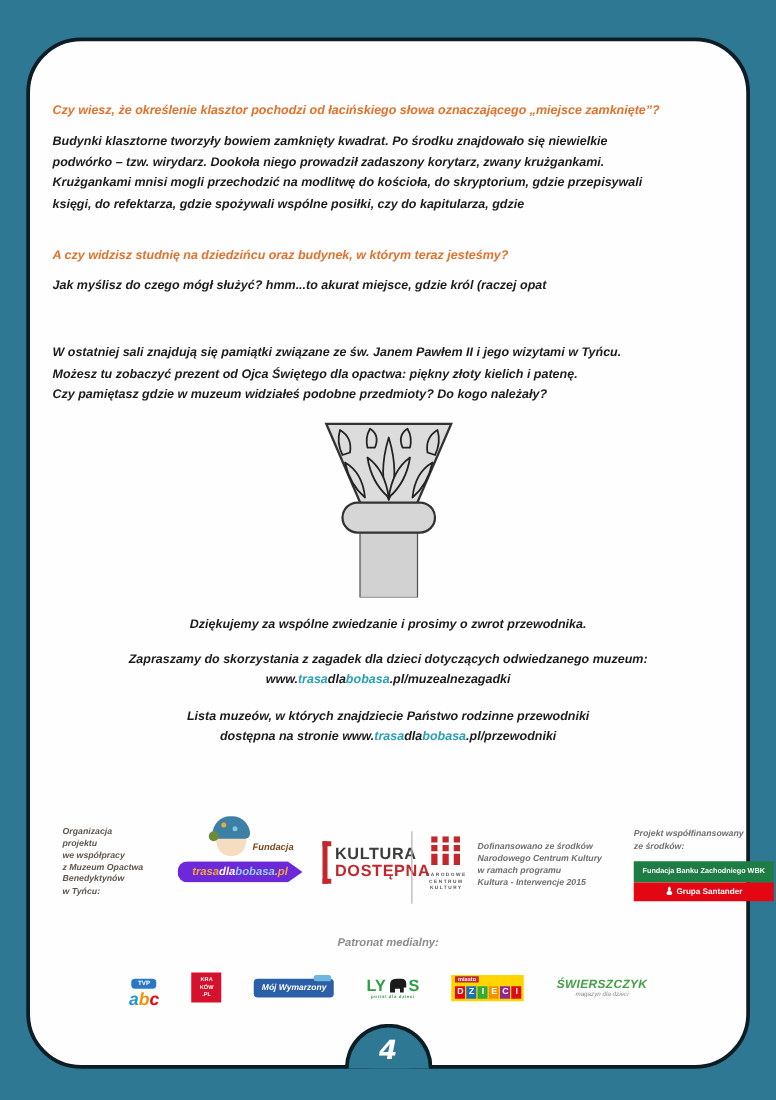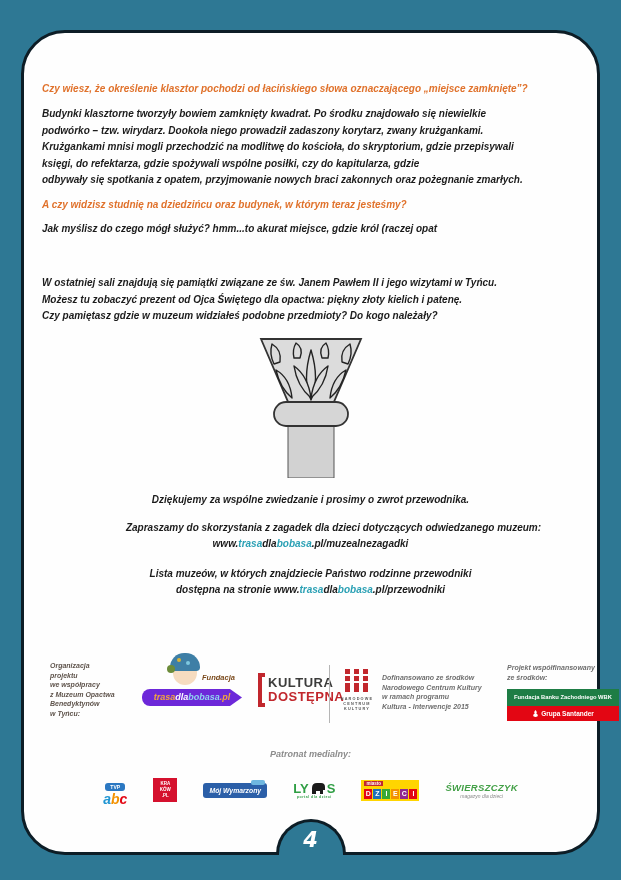--- a/index.html
+++ b/index.html
@@ -92,21 +92,20 @@
 
 <div class="page">
 
   <div class="heading txt" style="top:50px;">Czy wiesz, że określenie klasztor pochodzi od łacińskiego słowa oznaczającego „miejsce zamknięte”?</div>
 
   <div class="para txt" style="top:73px;">
     <div class="line">Budynki klasztorne tworzyły bowiem zamknięty kwadrat. Po środku znajdowało się niewielkie</div>
     <div class="line">podwórko – tzw. wirydarz. Dookoła niego prowadził zadaszony korytarz, zwany krużgankami.</div>
     <div class="line">Krużgankami mnisi mogli przechodzić na modlitwę do kościoła, do skryptorium, gdzie przepisywali</div>
     <div class="line">księgi, do refektarza, gdzie spożywali wspólne posiłki, czy do kapitularza, gdzie</div>
-    <div class="line">odbywały się spotkania z opatem, przyjmowanie nowych braci zakonnych oraz pożegnanie zmarłych.</div>
   </div>
 
   <div class="heading txt" style="top:166px;">A czy widzisz studnię na dziedzińcu oraz budynek, w którym teraz jesteśmy?</div>
 
   <div class="para txt" style="top:188px;">
     <div class="line">Jak myślisz do czego mógł służyć?  hmm...to akurat miejsce, gdzie król (raczej opat</div>
   </div>
 
   <div class="para txt" style="top:242px;">
     <div class="line">W ostatniej sali znajdują się pamiątki związane ze św. Janem Pawłem II i jego wizytami w Tyńcu.</div>
@@ -132,21 +131,21 @@
         <path d="M58,22 Q56,14 60,7 Q68,12 64,22 Z"></path>
         <path d="M92,22 Q94,14 90,7 Q82,12 86,22 Z"></path>
       </g>
 
       <rect x="38" y="66" width="74" height="24" rx="12" fill="#d6d6d6" stroke="#333" stroke-width="1.8"></rect>
     </svg>
   </div>
 
   <div class="center-block txt" style="top:459px;">Dziękujemy za wspólne zwiedzanie i prosimy o zwrot przewodnika.</div>
 
-  <div class="center-block txt" style="top:487px;padding-left:23px;">Zapraszamy do skorzystania z zagadek dla dzieci dotyczących odwiedzanego muzeum:</div>
+  <div class="center-block txt" style="top:487px;">Zapraszamy do skorzystania z zagadek dla dzieci dotyczących odwiedzanego muzeum:</div>
   <div class="center-block txt" style="top:503px;">
     <span class="url-dark">www.</span><span class="url-teal">trasa</span><span class="url-dark">dla</span><span class="url-teal">bobasa</span><span class="url-dark">.pl/muzealnezagadki</span>
   </div>
 
   <div class="center-block txt" style="top:533px;">Lista muzeów, w których znajdziecie Państwo rodzinne przewodniki</div>
   <div class="center-block txt" style="top:549px;">
     <span class="url-dark">dostępna na stronie </span><span class="url-dark">www.</span><span class="url-teal">trasa</span><span class="url-dark">dla</span><span class="url-teal">bobasa</span><span class="url-dark">.pl/przewodniki</span>
   </div>
 
   <div class="footer-note org-note">

